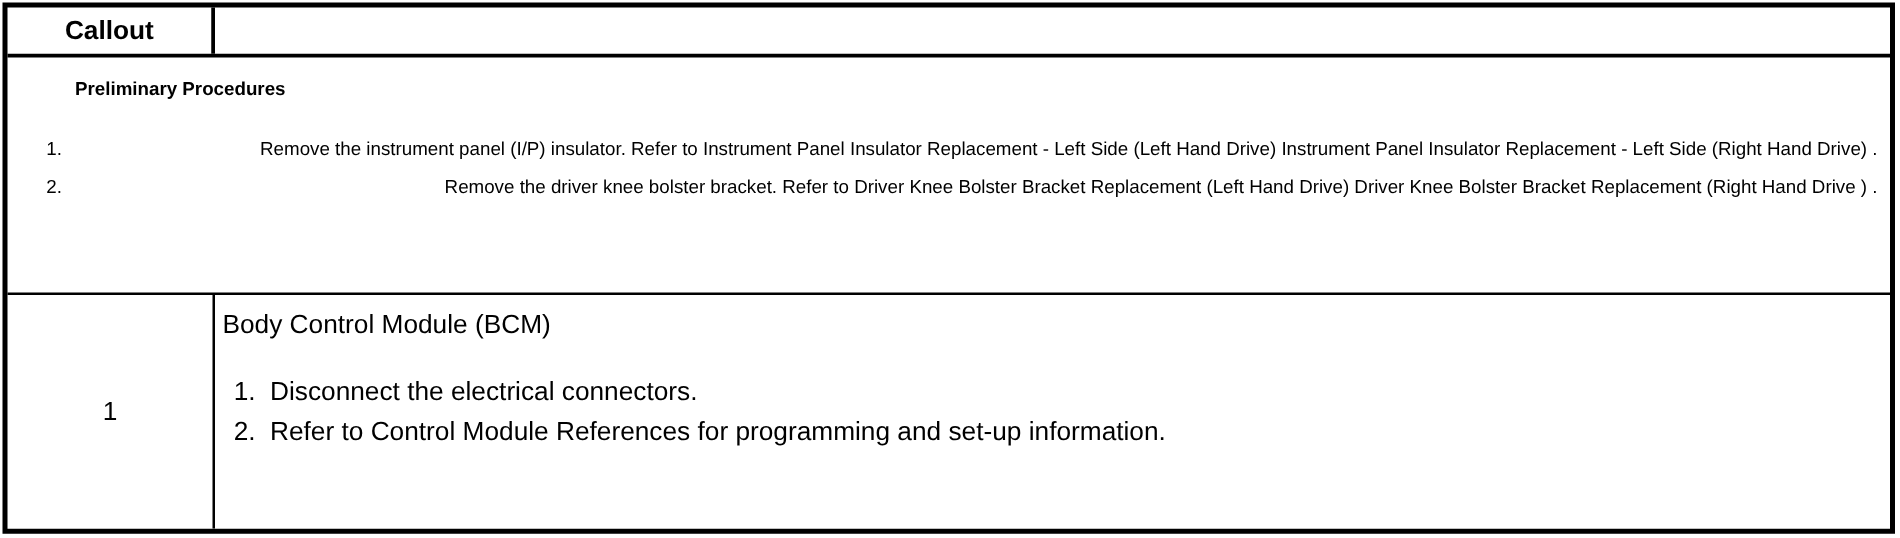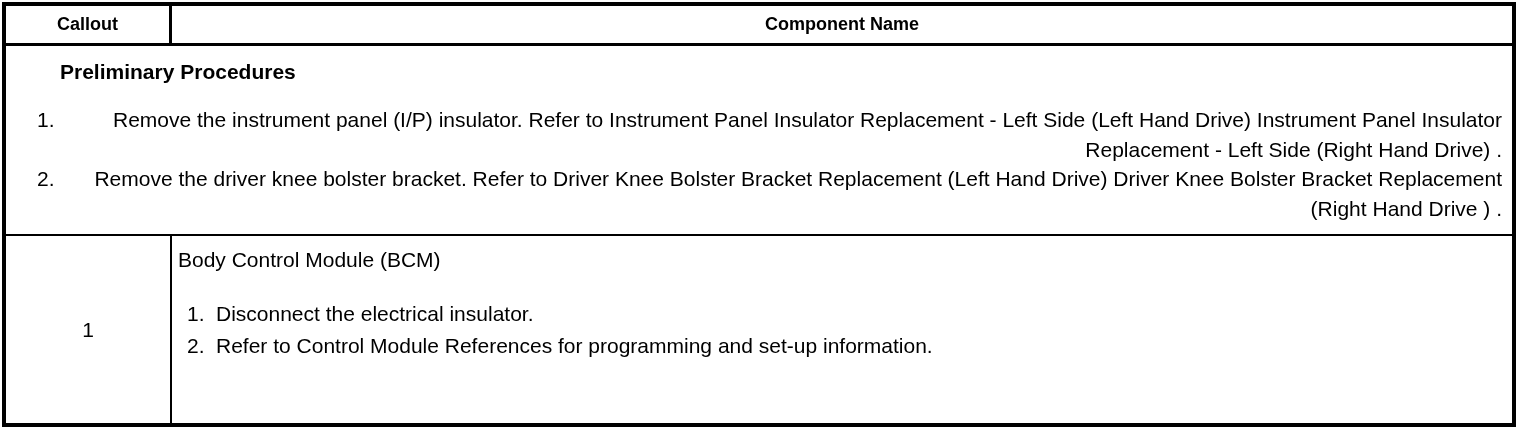--- a/index.html
+++ b/index.html
@@ -19,37 +19,37 @@
     border: 4px solid #000000;
     display: flex; flex-direction: column;
     background: #ffffff;
   }
 
   
   .header-row {
     display: flex; flex: none;
     height: 40px;
     border-bottom: 3px solid #000000;
-    font-weight: bold; font-size: 18px;
+    font-weight: bold; font-size: 21px;
   }
   .header-callout-cell {
     width: 166px; flex: none;
     border-right: 3px solid #000000;
     display: flex; align-items: center; justify-content: center;
   }
   .header-name-cell {
     flex: 1;
     display: flex; align-items: center; justify-content: center;
   }
 
   
   .prelim-row {
     flex: none; height: 190px;
     border-bottom: 2px solid #000000;
-    font-size: 21px;
+    font-size: 15px;
     padding: 11px 10px 0 31px;
     overflow: hidden;
   }
   .prelim-heading {
     font-weight: bold;
     line-height: 29px;
     margin: 0 0 19px 23px;
   }
   .num-item {
     display: flex;
@@ -92,23 +92,20 @@
 </head>
 <body>
 
 <div class="page">
   <div class="doc-table">
 
     <div class="header-row">
       <div class="header-callout-cell">
         <span>Callout</span>
       </div>
-      <div class="header-name-cell">
-        <span>Component Name</span>
-      </div>
     </div>
 
     <div class="prelim-row">
       <div class="prelim-heading">Preliminary Procedures</div>
 
       <div class="num-list">
         <div class="num-item">
           <span class="num">1.</span>
           <span class="itext">Remove the instrument panel (I/P) insulator. Refer to Instrument Panel Insulator Replacement - Left Side (Left Hand Drive) Instrument Panel Insulator Replacement - Left Side (Right Hand Drive) .</span>
         </div>
@@ -124,21 +121,21 @@
         <span>1</span>
       </div>
 
       <div class="component-cell">
         <div class="component-title">Body Control Module (BCM)</div>
 
 
         <div class="steps">
           <div class="step">
             <span class="num">1.</span>
-            <span class="itext">Disconnect the electrical insulator.</span>
+            <span class="itext">Disconnect the electrical connectors.</span>
           </div>
           <div class="step">
             <span class="num">2.</span>
             <span class="itext">Refer to Control Module References for programming and set-up information.</span>
           </div>
         </div>
       </div>
     </div>
 
   </div>

